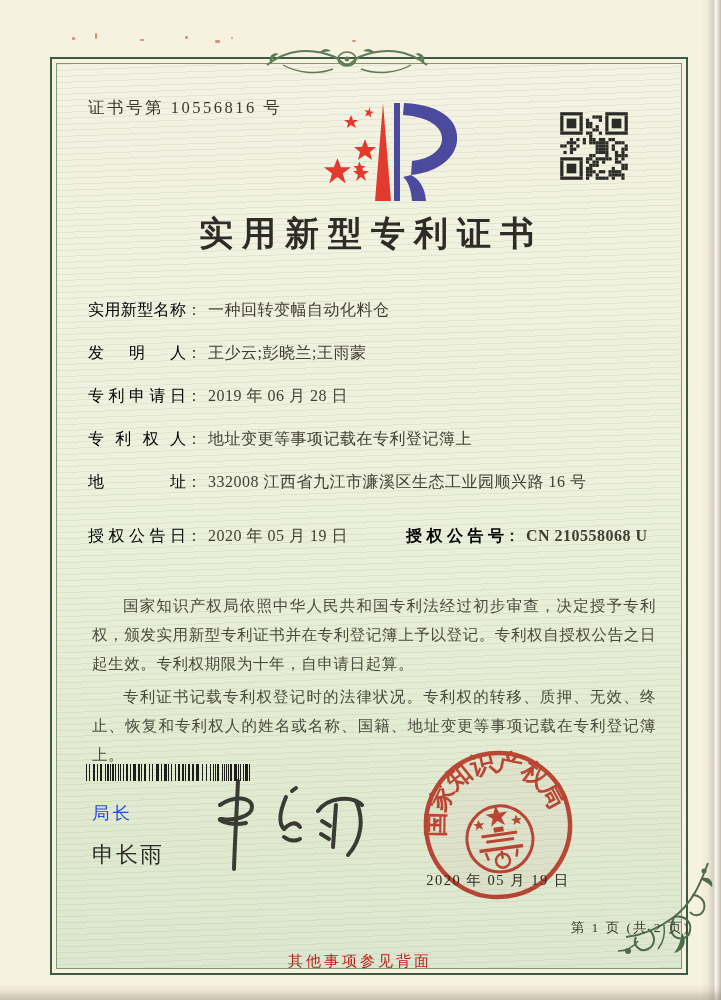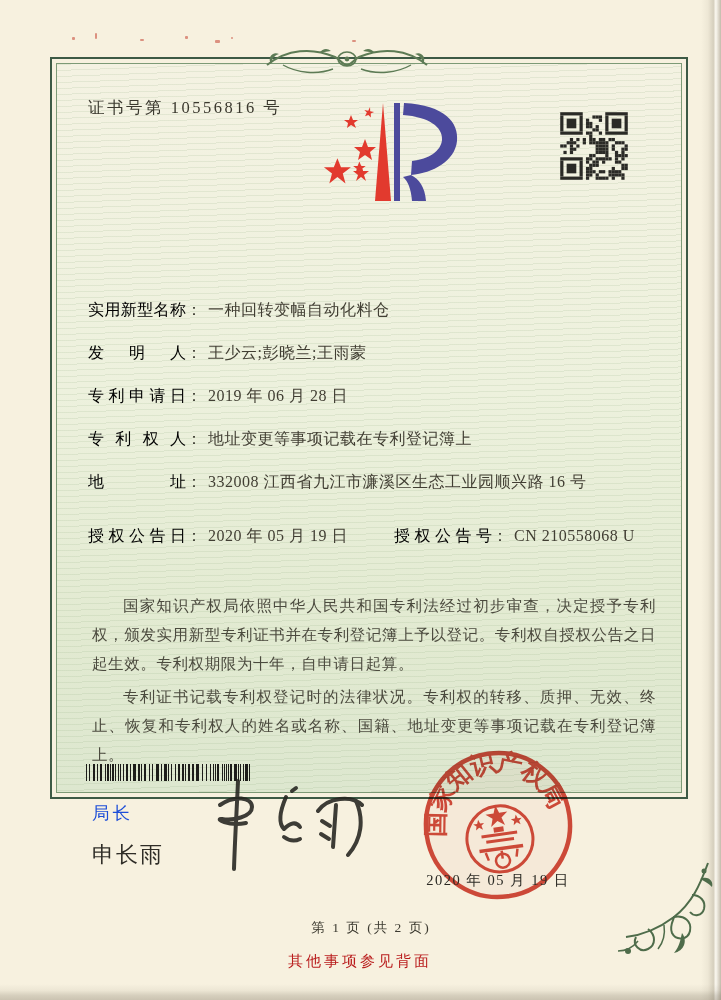--- a/index.html
+++ b/index.html
@@ -11,21 +11,21 @@
   }
   
   .edge-right{position:absolute;top:0;right:0;width:20px;height:100%;
     background:linear-gradient(90deg,rgba(0,0,0,0) 0%,rgba(110,100,82,.07) 35%,rgba(95,86,70,.22) 62%,rgba(255,255,255,.55) 74%,rgba(110,100,85,.38) 100%);}
   .edge-bottom{position:absolute;left:0;bottom:0;width:100%;height:16px;
     background:linear-gradient(180deg,rgba(0,0,0,0) 0%,rgba(110,100,82,.08) 40%,rgba(95,86,70,.22) 72%,rgba(120,110,92,.35) 100%);}
   .bleed-speck{position:absolute;background:rgba(198,66,50,.55);border-radius:1px;}
 
   
   .frame{
-    position:absolute;left:50px;top:57px;width:638px;height:742px;
+    position:absolute;left:50px;top:57px;width:638px;height:918px;
     border:2.5px solid #3d5a45;
     box-sizing:border-box;
   }
   .frame-inner{
     position:absolute;left:4px;top:4px;right:4px;bottom:4px;
     border:1px solid #7d9a76;
     background:
       repeating-linear-gradient(178deg,rgba(140,170,125,.16) 0 1px,rgba(0,0,0,0) 1px 6px),
       linear-gradient(180deg,#f4f2e2 0%,#edf1dd 45%,#e2ead1 78%,#dde7cf 100%);
   }
@@ -40,37 +40,37 @@
     font-size:34px;font-weight:600;letter-spacing:9px;color:#2e2c26;}
 
   .fields{position:absolute;left:36px;top:240px;width:575px;font-size:16px;}
   .field-row{height:43px;line-height:22px;white-space:nowrap;}
   .flabel{display:inline-block;width:98px;text-align:justify;text-align-last:justify;
     -moz-text-align-last:justify;vertical-align:top;color:#000000;}
   .colon{display:inline-block;margin-right:6px;color:#3a382e;}
   .fvalue{color:#413e33;letter-spacing:.5px;}
   .grant-row{display:flex;align-items:center;}
   .grant-group{white-space:nowrap;}
-  .grant-group.second{margin-left:46px;}
+  .grant-group.second{margin-left:58px;font-weight:bold;}
 
   .paragraphs{position:absolute;left:36px;top:528px;width:572px;
     font-size:15.5px;line-height:29px;color:#4b4a3e;letter-spacing:.6px;text-align:justify;}
   .paragraphs p{margin:4px;text-indent:2em;}
 
   .barcode{position:absolute;left:34px;top:705px;}
 
   .signer-title{position:absolute;left:40px;top:742px;font-size:17.5px;letter-spacing:3px;color:#1d4ed8;}
   .signer-name{position:absolute;left:40px;top:781px;font-size:22px;letter-spacing:2px;color:#2f2d27;text-align:right;}
   .signature{position:absolute;left:142px;top:712px;}
 
   .seal{position:absolute;left:368px;top:688px;mix-blend-mode:multiply;}
   .seal-date{position:absolute;left:368px;top:812px;width:156px;text-align:center;
     font-size:14.5px;letter-spacing:1.5px;color:#2b2a24;z-index:5;}
 
-  .page-info{position:absolute;left:0;top:860px;width:100%;text-align:center;
+  .page-info{position:absolute;left:0;top:860px;width:100%;text-align:right;
     font-size:13.5px;letter-spacing:2px;color:#3c3a30;}
 
   .back-note{position:absolute;left:150px;top:952px;width:420px;text-align:center;
     font-size:15px;letter-spacing:3px;color:#b91c1c;}
 
   .top-ornament{position:absolute;left:205px;top:-16px;}
   .corner-ornament{position:absolute;left:556px;top:796px;}
 </style>
 </head>
 <body>
@@ -269,20 +269,21 @@
         <rect x="64.34782608695653" y="64.34782608695653" width="3.217391304347826" height="3.217391304347826" fill="#2a2a26"></rect>
         <rect x="28.956521739130437" y="67.56521739130434" width="3.217391304347826" height="3.217391304347826" fill="#2a2a26"></rect>
         <rect x="38.608695652173914" y="67.56521739130434" width="3.217391304347826" height="3.217391304347826" fill="#2a2a26"></rect>
         <rect x="41.82608695652174" y="67.56521739130434" width="3.217391304347826" height="3.217391304347826" fill="#2a2a26"></rect>
         <rect x="45.04347826086956" y="67.56521739130434" width="3.217391304347826" height="3.217391304347826" fill="#2a2a26"></rect>
         <rect x="48.26086956521739" y="67.56521739130434" width="3.217391304347826" height="3.217391304347826" fill="#2a2a26"></rect>
         <rect x="54.69565217391305" y="67.56521739130434" width="3.217391304347826" height="3.217391304347826" fill="#2a2a26"></rect>
         <rect x="64.34782608695653" y="67.56521739130434" width="3.217391304347826" height="3.217391304347826" fill="#2a2a26"></rect>
       </svg>
 
+    <div class="title">实用新型专利证书</div>
 
     <div class="fields">
       <div class="field-row">
         <span class="flabel">实用新型名称</span><span class="colon">：</span><span class="fvalue">一种回转变幅自动化料仓</span>
       </div>
       <div class="field-row">
         <span class="flabel">发明人</span><span class="colon">：</span><span class="fvalue">王少云;彭晓兰;王雨蒙</span>
       </div>
       <div class="field-row">
         <span class="flabel">专利申请日</span><span class="colon">：</span><span class="fvalue">2019 年 06 月 28 日</span>

